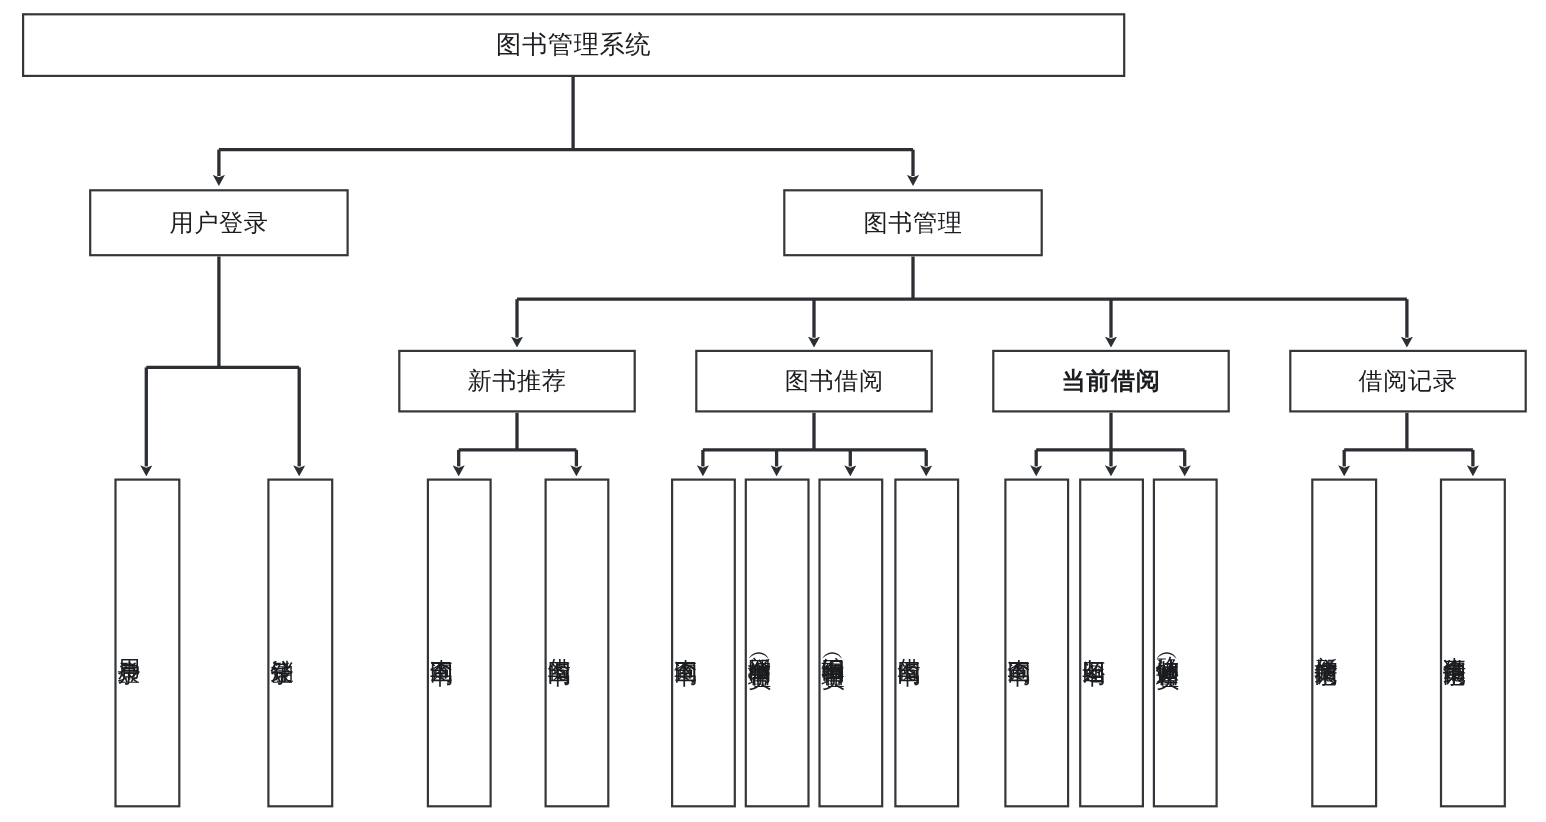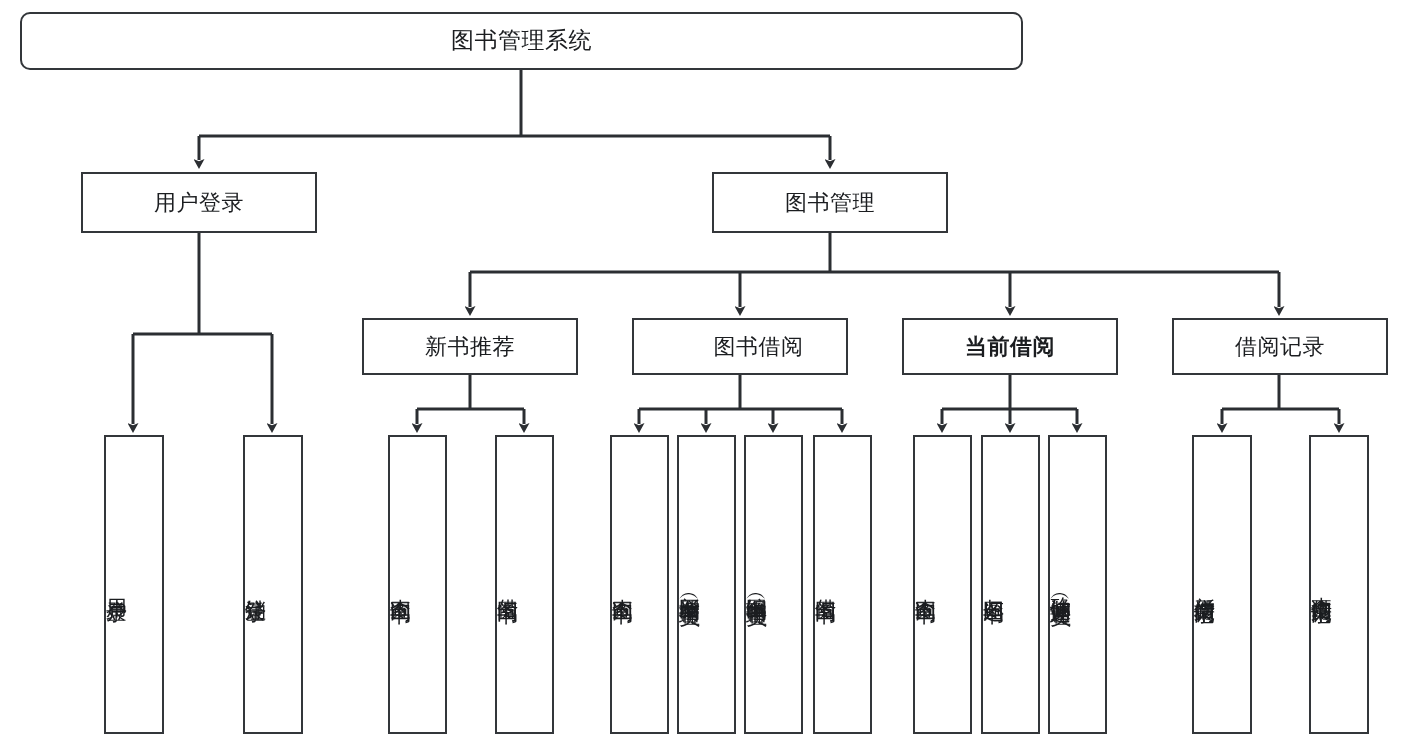--- a/index.html
+++ b/index.html
@@ -36,21 +36,20 @@
     justify-content: center;
     color: #1b1d20;
     line-height: 1.18;
   }
   .node.h {
     font-size: 22px;
     letter-spacing: 0.5px;
   }
   .node.h.root {
     font-size: 23px;
-    border-radius: 10px;
   }
   .node.v {
     writing-mode: vertical-rl;
     text-orientation: upright;
     font-size: 21px;
     letter-spacing: 2px;
     justify-content: flex-start;
     align-items: center;
     padding-top: 8px;
   }

